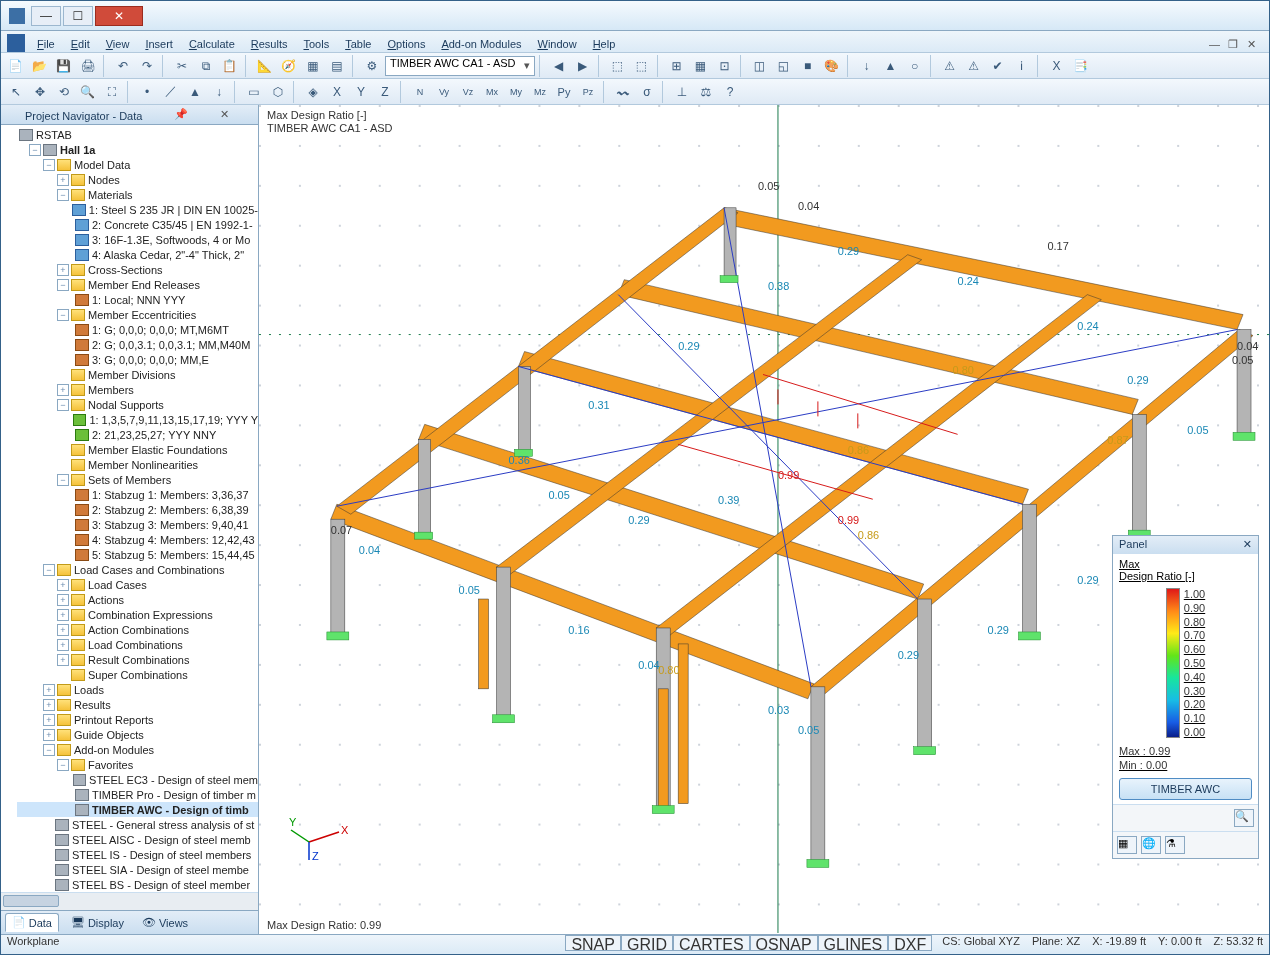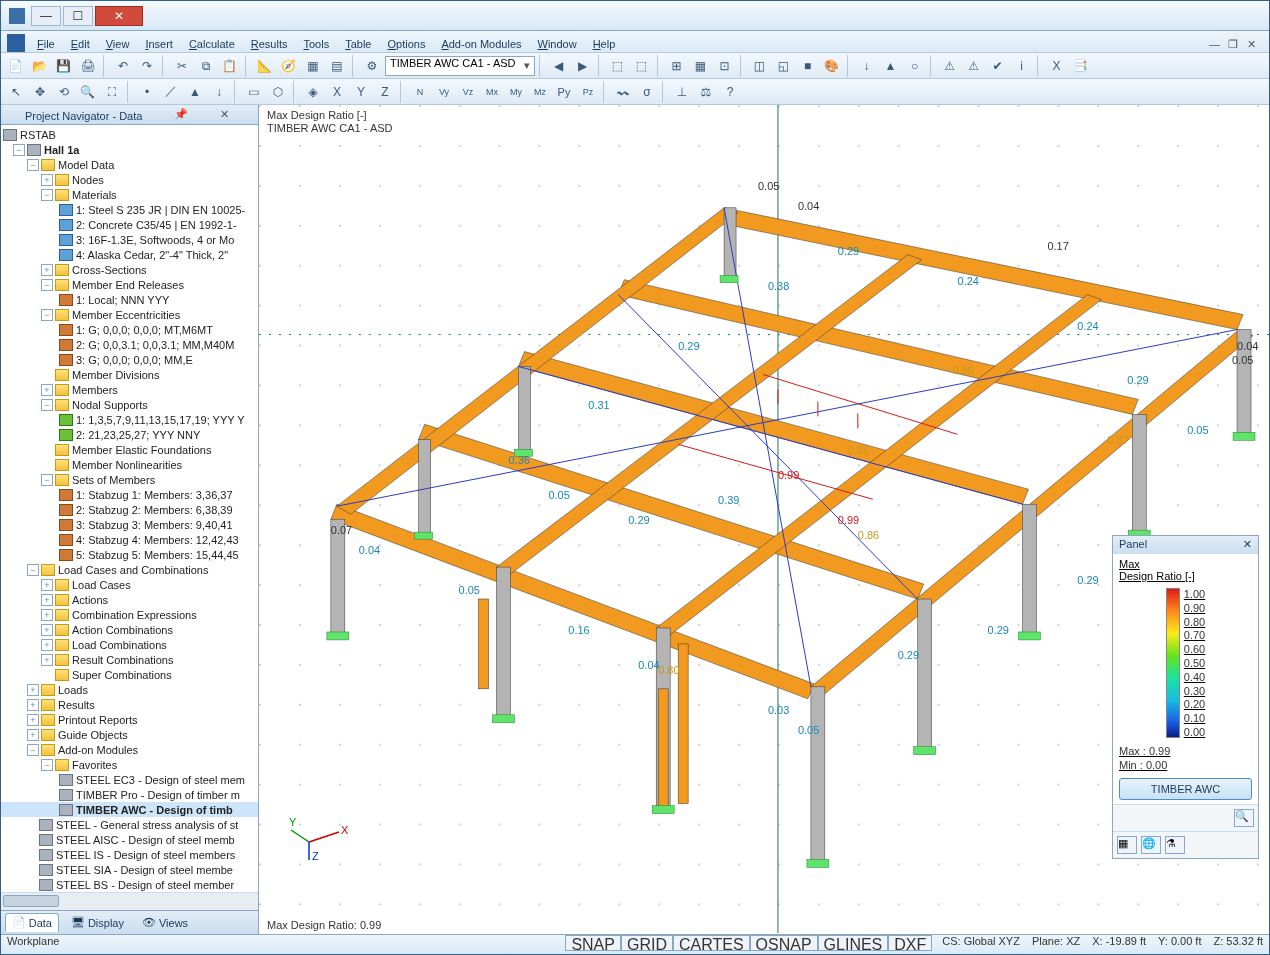--- a/index.html
+++ b/index.html
@@ -18,21 +18,21 @@
 .mdi-btn{width:16px;height:14px;color:#555;}
 .toolbar-row { height:26px; background:linear-gradient(#f3f8fd,#dfeaf5); display:flex; align-items:center; padding:0 4px; gap:2px; border-bottom:1px solid #b2c9dd; flex-wrap:nowrap;}
 .toolbtn { width:22px; height:22px; border:1px solid transparent; display:flex;align-items:center;justify-content:center; font-size:12px; color:#3a5a7a; border-radius:2px;}
 .sep { width:5px; height:22px; border-left:1px solid #b2c9dd; margin:0 2px;}
 .dropdown { height:20px; border:1px solid #8aa8c2; background:#fff; padding:0 18px 0 4px; min-width:130px; position:relative; font-size:11px;}
 .dropdown::after{content:"▾";position:absolute;right:4px;top:2px;color:#555;}
 .main { display:flex; height: calc(100% - 30px - 22px - 26px - 26px - 20px); }
 .navigator { width:258px; background:#f3f5f7; border-right:1px solid #8aa8c2; display:flex; flex-direction:column; }
 .nav-header { height:20px; background:linear-gradient(#e3edf7,#cadef0); border-bottom:1px solid #8aa8c2; padding:2px 24px; display:flex;align-items:flex-end; color:#1a395a;}
 .nav-header .closebtn,.nav-header .pin{margin-left:auto;width:14px;height:14px;color:#555;}
-.tree { flex:1; overflow:auto; background:#fff; padding:2px 0 60px 0;}
+.tree { flex:1; overflow:auto; background:#fff; padding:2px 0 60px 16px;}
 .tree-row { display:flex;align-items:center;height:15px;padding-left:0;white-space:nowrap;}
 .tree-row .expand{width:12px;height:12px;border:1px solid #8aa8c2;margin:0 2px;display:flex;align-items:center;justify-content:center;font-size:9px;color:#6b8db0;}
 .tree-row .noexpand{width:12px;margin:0 2px;}
 .tree-row .icon{width:14px;height:12px;margin-right:3px;}
 .tree-row .folder{background:linear-gradient(#ffe17a,#f5c23b);border:1px solid #c29a18;}
 .tree-row .mat{background:#5fa0d6;border:1px solid #2c5f9d;}
 .tree-row .np{background:#6bbf3a;border:1px solid #2c7a0f;}
 .tree-row .mem{background:#d07a3a;border:1px solid #8a4a14;}
 .tree-row .mod{background:#aab3bd;border:1px solid #6b7580;}
 .tree-row .lbl{color:#222;font-size:11px;}

